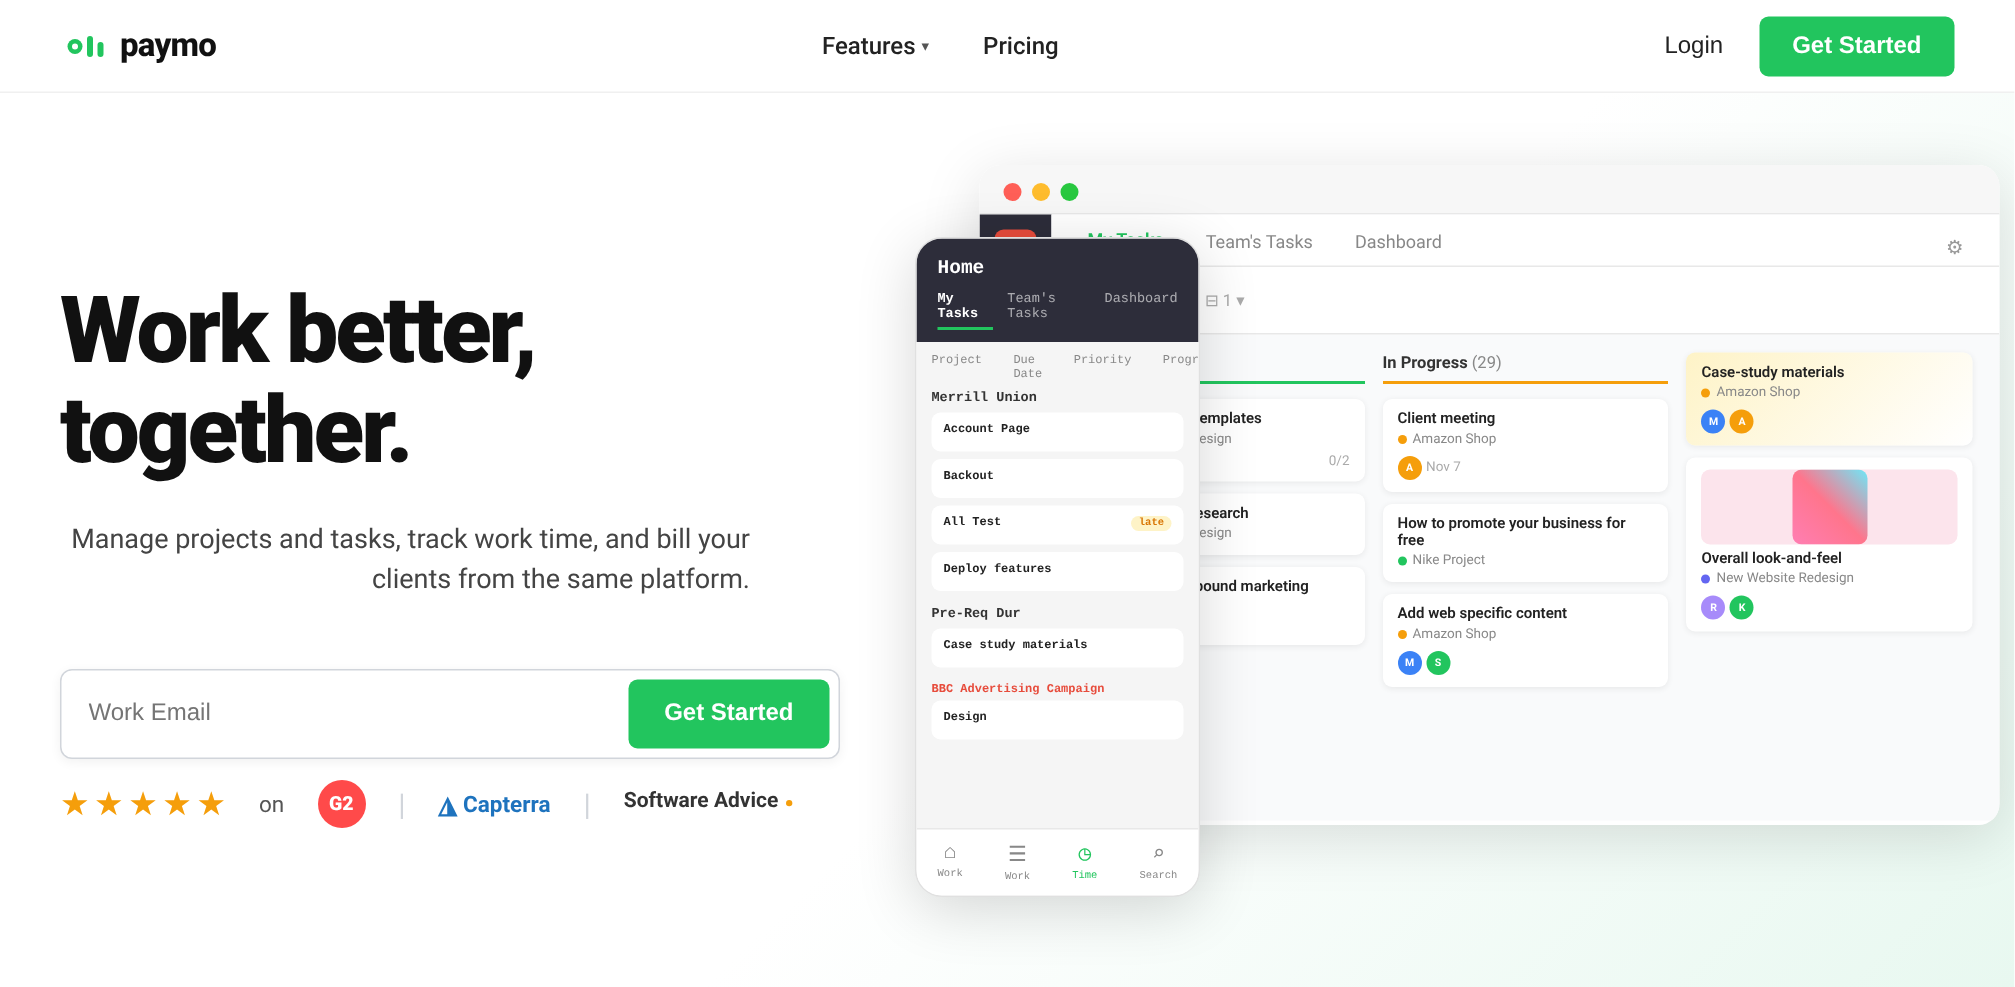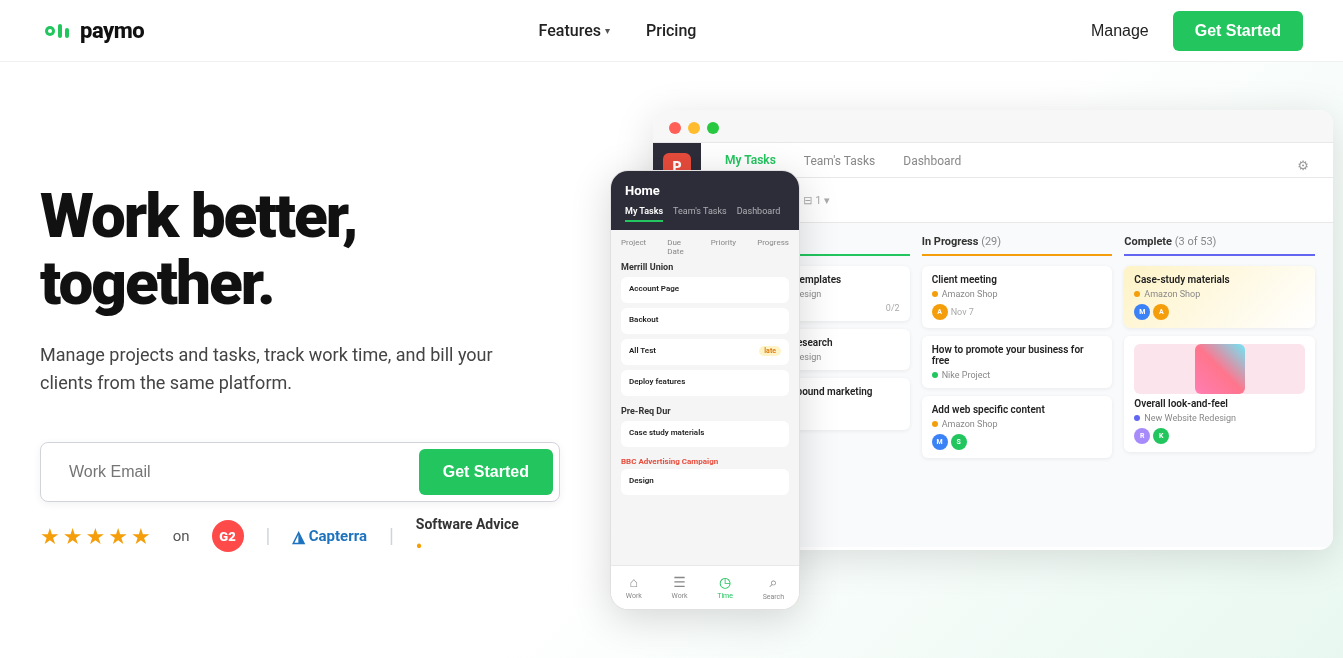--- a/index.html
+++ b/index.html
@@ -94,28 +94,29 @@
       color: #111;
       margin-bottom: 24px;
       letter-spacing: -2px;
     }
     .hero-subtext {
       font-size: 18px;
       color: #444;
       line-height: 1.55;
       margin-bottom: 45px;
       max-width: 460px;
+      text-align: right;
     }
     .hero-form {
       display: flex;
       align-items: center;
       background: #fff;
       border: 1.5px solid #d1d5db;
       border-radius: 8px;
-      padding: 6px 6px 6px 28px;
+      padding: 6px 6px 6px 18px;
       max-width: 520px;
       margin-bottom: 14px;
       box-shadow: 0 2px 8px rgba(0,0,0,0.06);
     }
     .hero-email-input {
       flex: 1;
       border: none;
       outline: none;
       font-size: 16px;
       color: #888;
@@ -186,21 +187,20 @@
       font-weight: 600;
       color: #1e73be;
     }
     .software-advice-logo {
       display: flex;
       align-items: flex-start;
       gap: 4px;
       font-size: 15px;
       font-weight: 700;
       color: #333;
-      flex-direction: column;
     }
     .sa-dot {
       color: #f59e0b;
       font-size: 18px;
     }
 
     
     .hero-right {
       flex: 1;
       position: relative;
@@ -391,29 +391,30 @@
     .card-avatar.blue { background: #3b82f6; }
     .card-timestamp {
       font-size: 9px;
       color: #aaa;
     }
 
     
     .app-window-mobile {
       position: absolute;
       left: -10px;
-      top: 60px;
+      top: 48px;
       width: 190px;
       height: 440px;
       background: #fff;
       border-radius: 18px;
       box-shadow: 0 8px 40px rgba(0,0,0,0.16);
       overflow: hidden;
       border: 1px solid #e0e0e0;
       z-index: 3;
+      font-family: Liberation Mono, monospace;
     }
     .mobile-header {
       background: #2d2d3a;
       padding: 12px 14px 8px;
       color: #fff;
     }
     .mobile-header-title {
       font-size: 13px;
       font-weight: 700;
       margin-bottom: 8px;
@@ -518,21 +519,21 @@
   <div class="nav-links">
     <a class="nav-link">
       <span>Features</span>
       <span class="nav-chevron">▾</span>
     </a>
     <a class="nav-link">
       <span>Pricing</span>
     </a>
   </div>
   <div class="nav-actions">
-    <button class="btn-login">Manage</button>
+    <button class="btn-login">Login</button>
     <button class="btn-get-started-nav">Get Started</button>
   </div>
 </nav>
 
 <section class="hero">
   <div class="hero-left">
     <h1 class="hero-heading">
       <span>Work better,</span><br>
       <span>together.</span>
     </h1>
@@ -708,21 +709,20 @@
                 <div class="card-title">Add web specific content</div>
                 <div class="card-tag"><span class="card-dot" style="background:#f59e0b;"></span> Amazon Shop</div>
                 <div class="card-avatar-row">
                   <div class="card-avatar blue">M</div>
                   <div class="card-avatar green">S</div>
                 </div>
               </div>
             </div>
 
             <div class="kanban-col">
-              <div class="kanban-col-header complete">Complete <span style="font-weight:400;color:#888;">(3 of 53)</span></div>
               <div class="kanban-card" style="background: linear-gradient(135deg,#fef3c7,#fff);">
                 <div class="card-title">Case-study materials</div>
                 <div class="card-tag"><span class="card-dot" style="background:#f59e0b;"></span> Amazon Shop</div>
                 <div class="card-avatar-row">
                   <div class="card-avatar blue">M</div>
                   <div class="card-avatar orange">A</div>
                 </div>
               </div>
               <div class="kanban-card">
                 <div style="background:#fce4ec;border-radius:6px;height:50px;margin-bottom:4px;display:flex;align-items:center;justify-content:center;overflow:hidden;">

